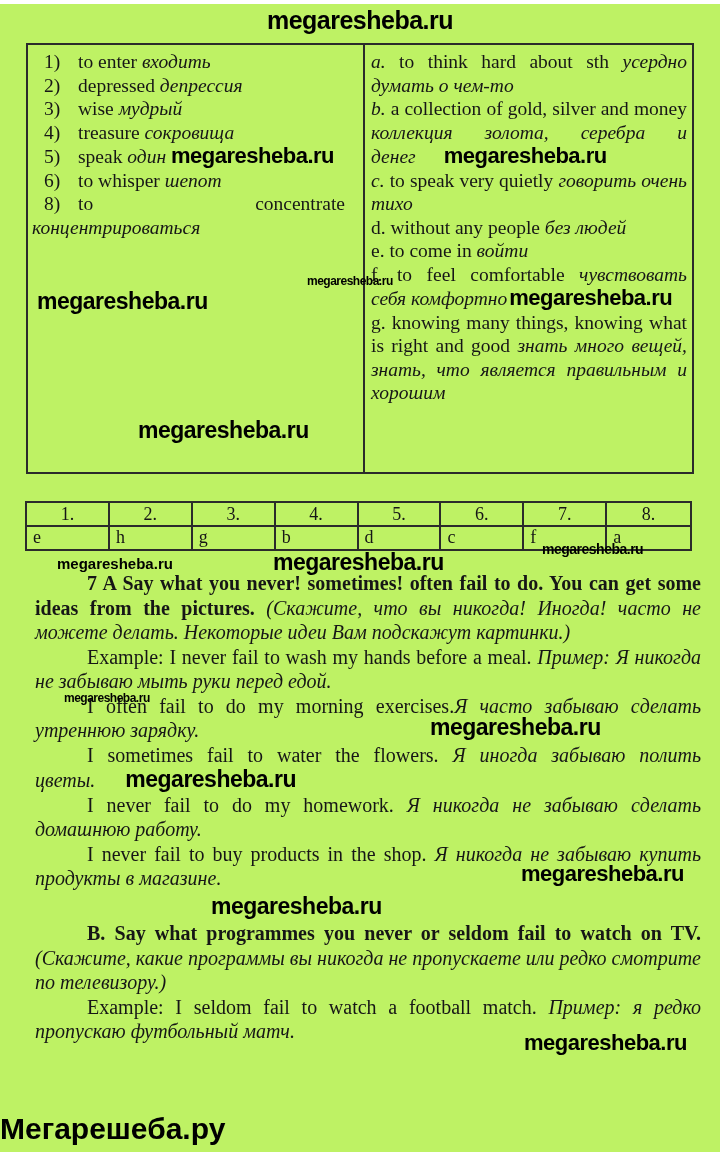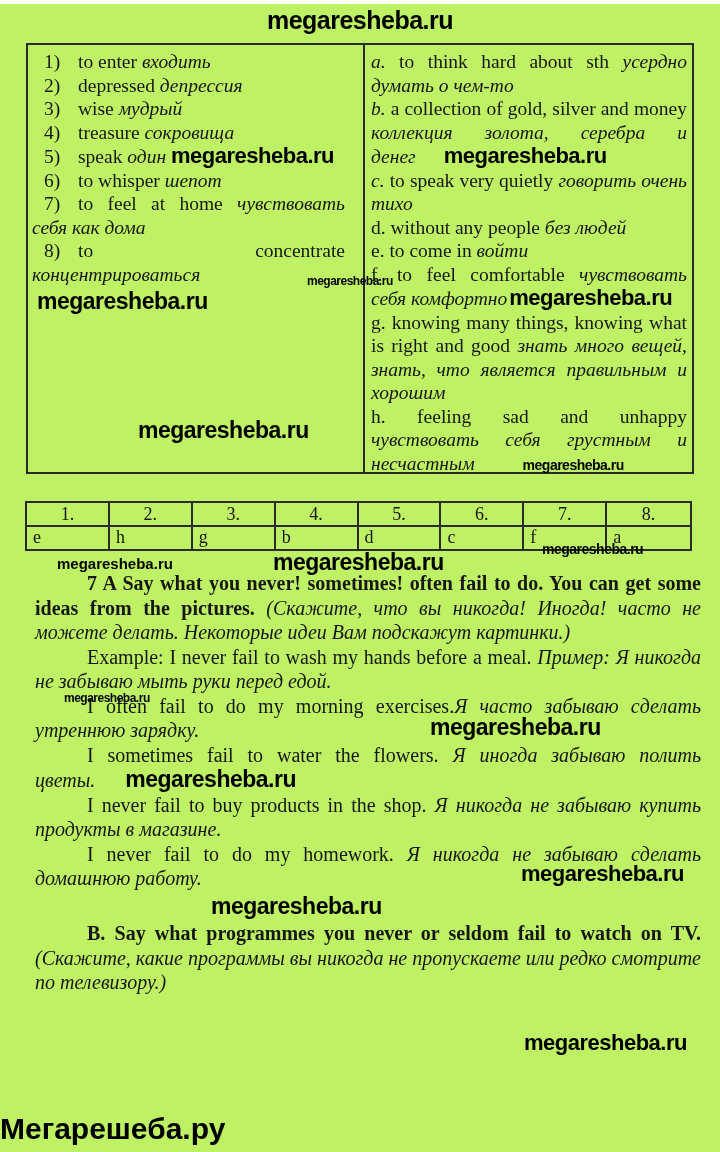--- a/index.html
+++ b/index.html
@@ -70,32 +70,30 @@
   <div class="wm top-wm">megaresheba.ru</div>
 
   <div class="vocab-table">
     <div class="vcell vcell-left">
       <p class="vitem"><span class="vnum">1)</span><span>to enter</span> <span class="ru">входить</span></p>
       <p class="vitem"><span class="vnum">2)</span><span>depressed</span> <span class="ru">депрессия</span></p>
       <p class="vitem"><span class="vnum">3)</span><span>wise</span> <span class="ru">мудрый</span></p>
       <p class="vitem"><span class="vnum">4)</span><span>treasure</span> <span class="ru">сокровища</span></p>
       <p class="vitem"><span class="vnum">5)</span><span>speak</span> <span class="ru">один</span><span class="wm wm-22 wm-inline" style="margin-left:5px;">megaresheba.ru</span></p>
       <p class="vitem"><span class="vnum">6)</span><span>to whisper</span> <span class="ru">шепот</span></p>
-      <p class="vitem"><span class="vnum">7)</span><span>to feel at home</span> <span class="ru">чувствовать себя как дома</span></p>
       <p class="vitem"><span class="vnum">8)</span><span>to concentrate</span> <span class="ru">концентрироваться</span></p>
     </div>
     <div class="vcell vcell-right">
       <p class="ritem"><span class="lt">a.</span> <span>to think hard about sth</span> <span class="ru">усердно думать о чем-то</span></p>
       <p class="ritem"><span class="lt">b.</span> <span>a collection of gold, silver and money</span> <span class="ru">коллекция золота, серебра и денег</span><span class="wm wm-22 wm-inline" style="margin-left:28px;">megaresheba.ru</span></p>
       <p class="ritem"><span class="lt">c.</span> <span>to speak very quietly</span> <span class="ru">говорить очень тихо</span></p>
       <p class="ritem"><span>d.</span> <span>without any people</span> <span class="ru">без людей</span></p>
       <p class="ritem"><span>e.</span> <span>to come in</span> <span class="ru">войти</span></p>
       <p class="ritem"><span>f.</span> <span>to feel comfortable</span> <span class="ru">чувствовать себя комфортно</span><span class="wm wm-22 wm-inline" style="margin-left:2px;">megaresheba.ru</span></p>
       <p class="ritem"><span>g.</span> <span>knowing many things, knowing what is right and good</span> <span class="ru">знать много вещей, знать, что является правильным и хорошим</span></p>
-      <p class="ritem"><span>h.</span> <span>feeling sad and unhappy</span> <span class="ru">чувствовать себя грустным и несчастным</span><span class="wm wm-14 wm-inline" style="margin-left:48px;">megaresheba.ru</span></p>
     </div>
   </div>
 
   <div class="ans-table">
     <div class="ans-h">1.</div>
     <div class="ans-h">2.</div>
     <div class="ans-h">3.</div>
     <div class="ans-h">4.</div>
     <div class="ans-h">5.</div>
     <div class="ans-h">6.</div>
@@ -109,24 +107,25 @@
     <div class="ans-v">c</div>
     <div class="ans-v">f</div>
     <div class="ans-v">a</div>
   </div>
 
   <div class="body-text">
     <p class="para"><b>7 A Say what you never! sometimes! often fail to do. You can get some ideas from the pictures.</b> <span class="ru">(Скажите, что вы никогда! Иногда! часто не можете делать. Некоторые идеи Вам подскажут картинки.)</span></p>
     <p class="para"><span>Example: I never fail to wash my hands before a meal.</span> <span class="ru">Пример: Я никогда не забываю мыть руки перед едой.</span></p>
     <p class="para"><span>I often fail to do my morning exercises.</span><span class="ru">Я часто забываю сделать утреннюю зарядку.</span></p>
     <p class="para"><span>I sometimes fail to water the flowers.</span> <span class="ru">Я иногда забываю полить цветы.</span><span class="wm wm-23 wm-inline" style="margin-left:30px;">megaresheba.ru</span></p>
+    <p class="para"><span>I never fail to do my homework.</span> <span class="ru">Я никогда не забываю сделать домашнюю работу.</span></p>
     <p class="para"><span>I never fail to buy products in the shop.</span> <span class="ru">Я никогда не забываю купить продукты в магазине.</span></p>
-    <p class="para"><span>I never fail to do my homework.</span> <span class="ru">Я никогда не забываю сделать домашнюю работу.</span></p>
     <div class="wm wm-flow">megaresheba.ru</div>
     <p class="para"><b>B. Say what programmes you never or seldom fail to watch on TV.</b> <span class="ru">(Скажите, какие программы вы никогда не пропускаете или редко смотрите по телевизору.)</span></p>
+    <p class="para"><span>Example: I seldom fail to watch a football match.</span> <span class="ru">Пример: я редко пропускаю футбольный матч.</span></p>
   </div>
 
   <div class="wm wm-abs wm-12" style="left:307px;top:270px;">megaresheba.ru</div>
   <div class="wm wm-abs wm-23" style="left:37px;top:284px;">megaresheba.ru</div>
   <div class="wm wm-abs wm-23" style="left:138px;top:413px;">megaresheba.ru</div>
   <div class="wm wm-abs wm-15" style="left:57px;top:551px;">megaresheba.ru</div>
   <div class="wm wm-abs wm-23" style="left:273px;top:545px;">megaresheba.ru</div>
   <div class="wm wm-abs wm-14" style="left:542px;top:537px;">megaresheba.ru</div>
   <div class="wm wm-abs wm-12" style="left:64px;top:687px;">megaresheba.ru</div>
   <div class="wm wm-abs wm-23" style="left:430px;top:710px;">megaresheba.ru</div>

